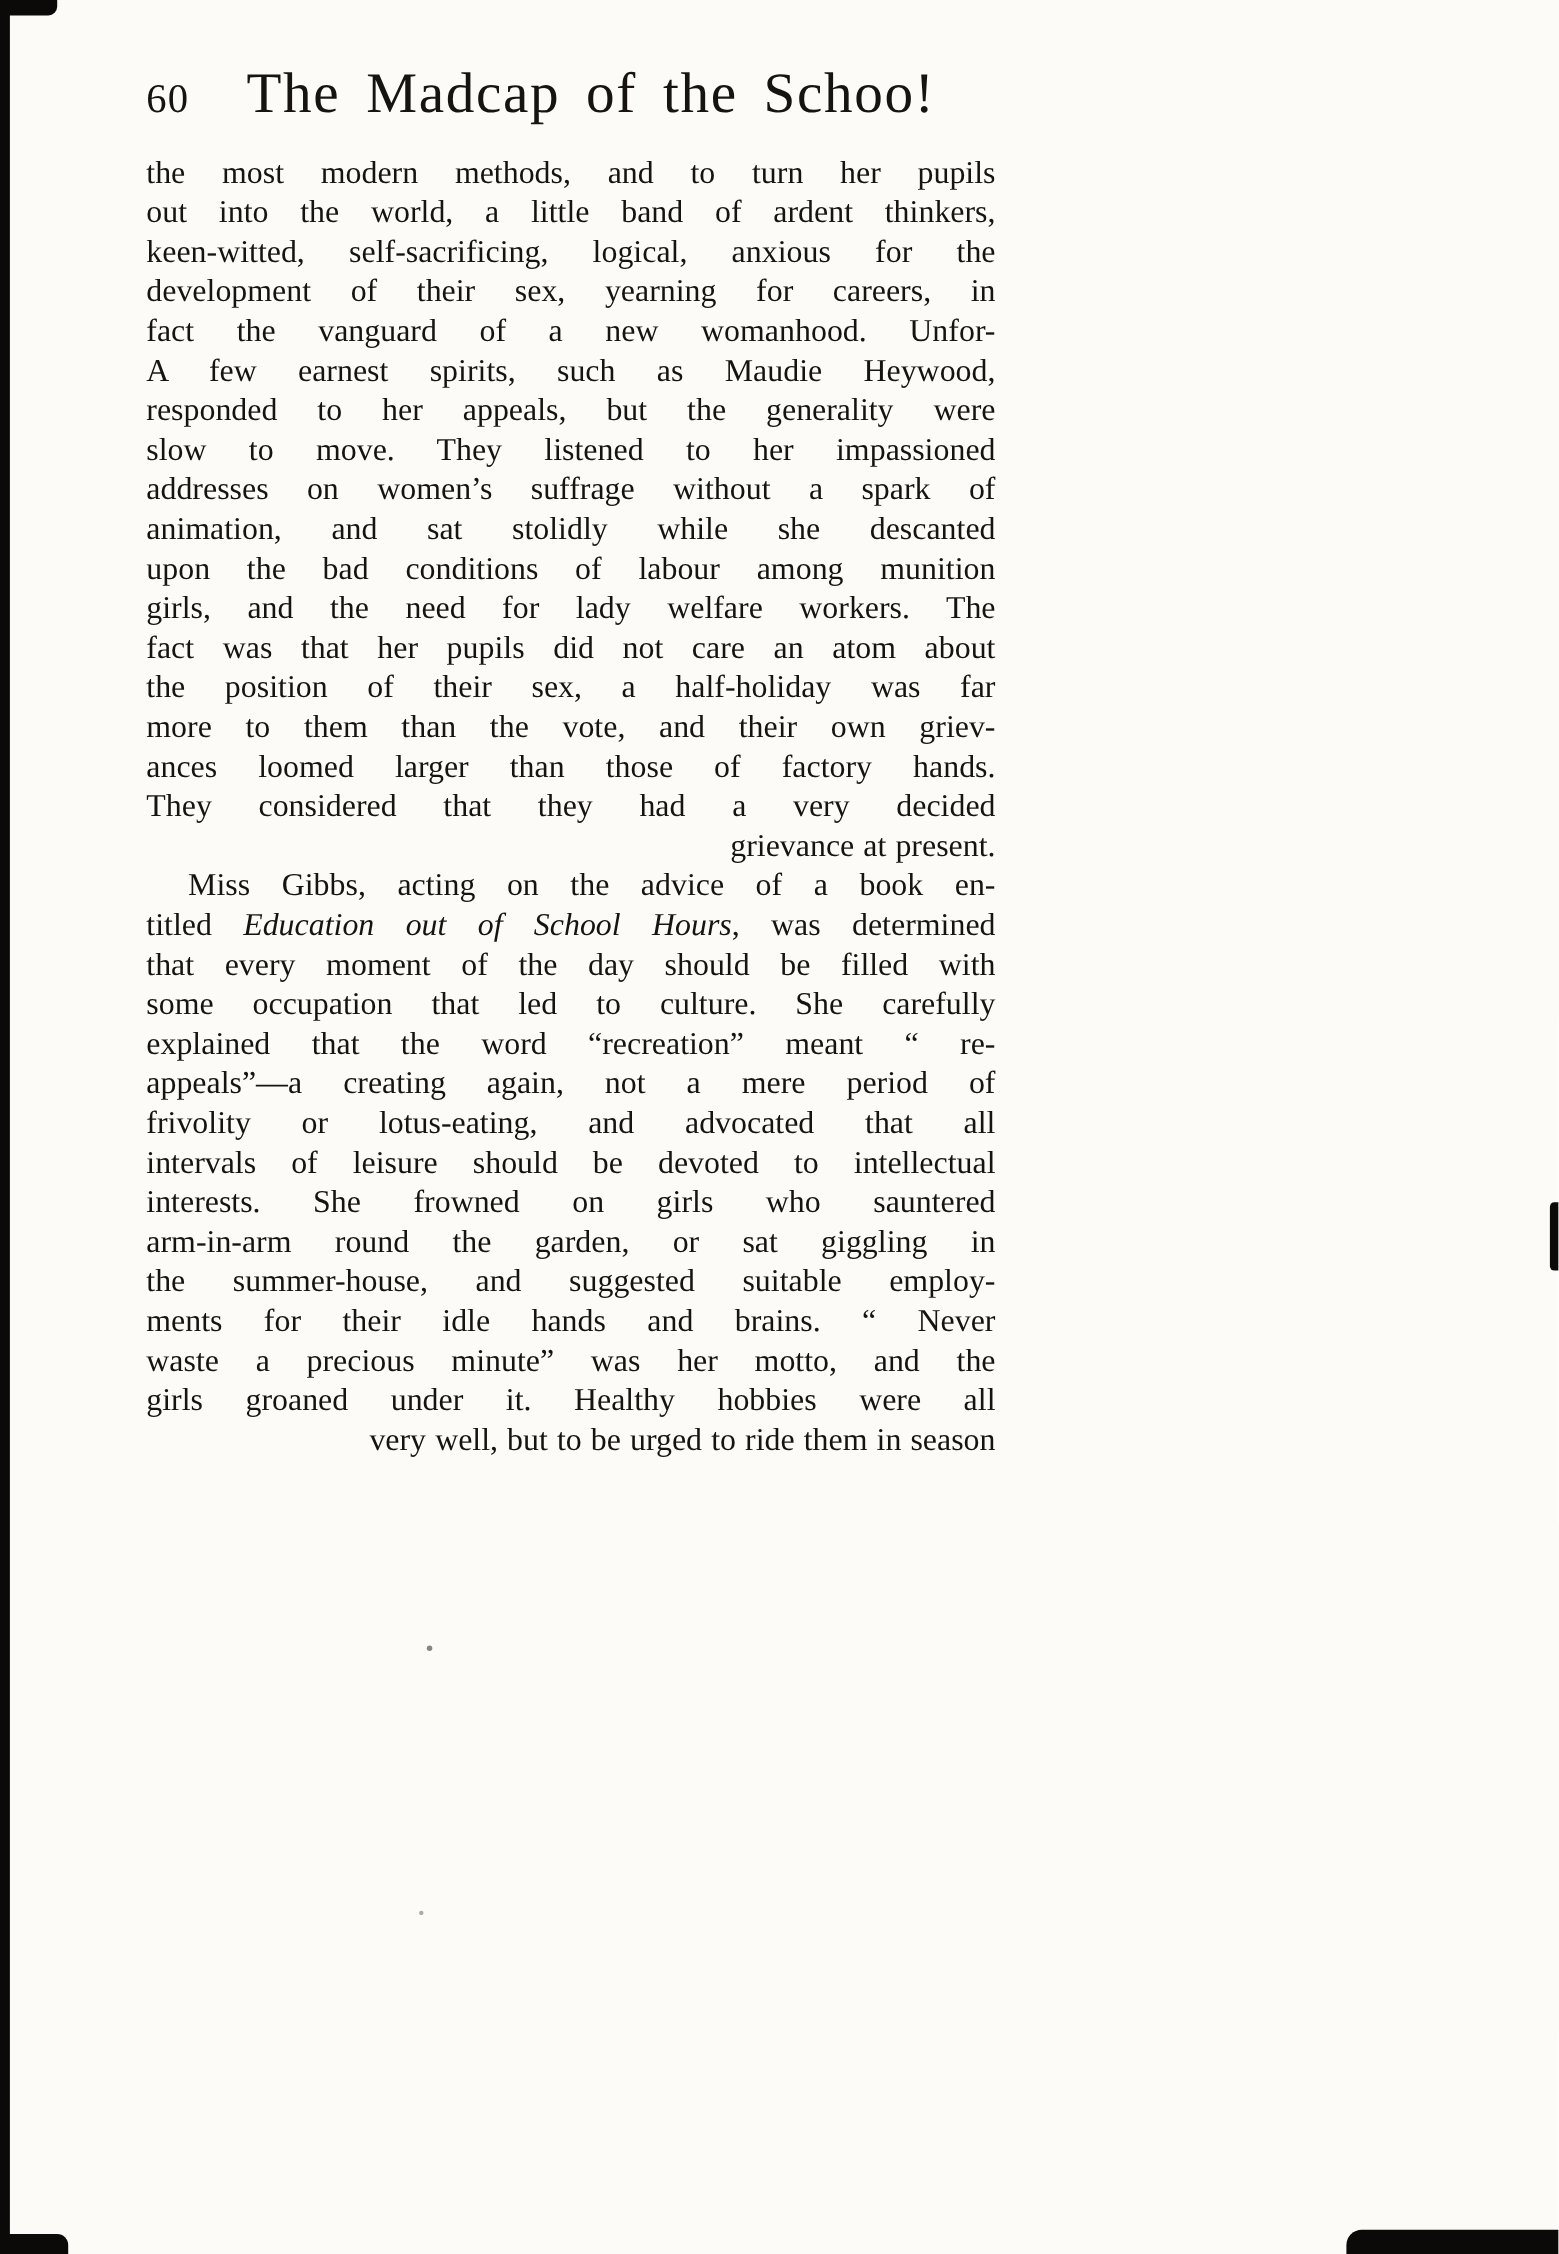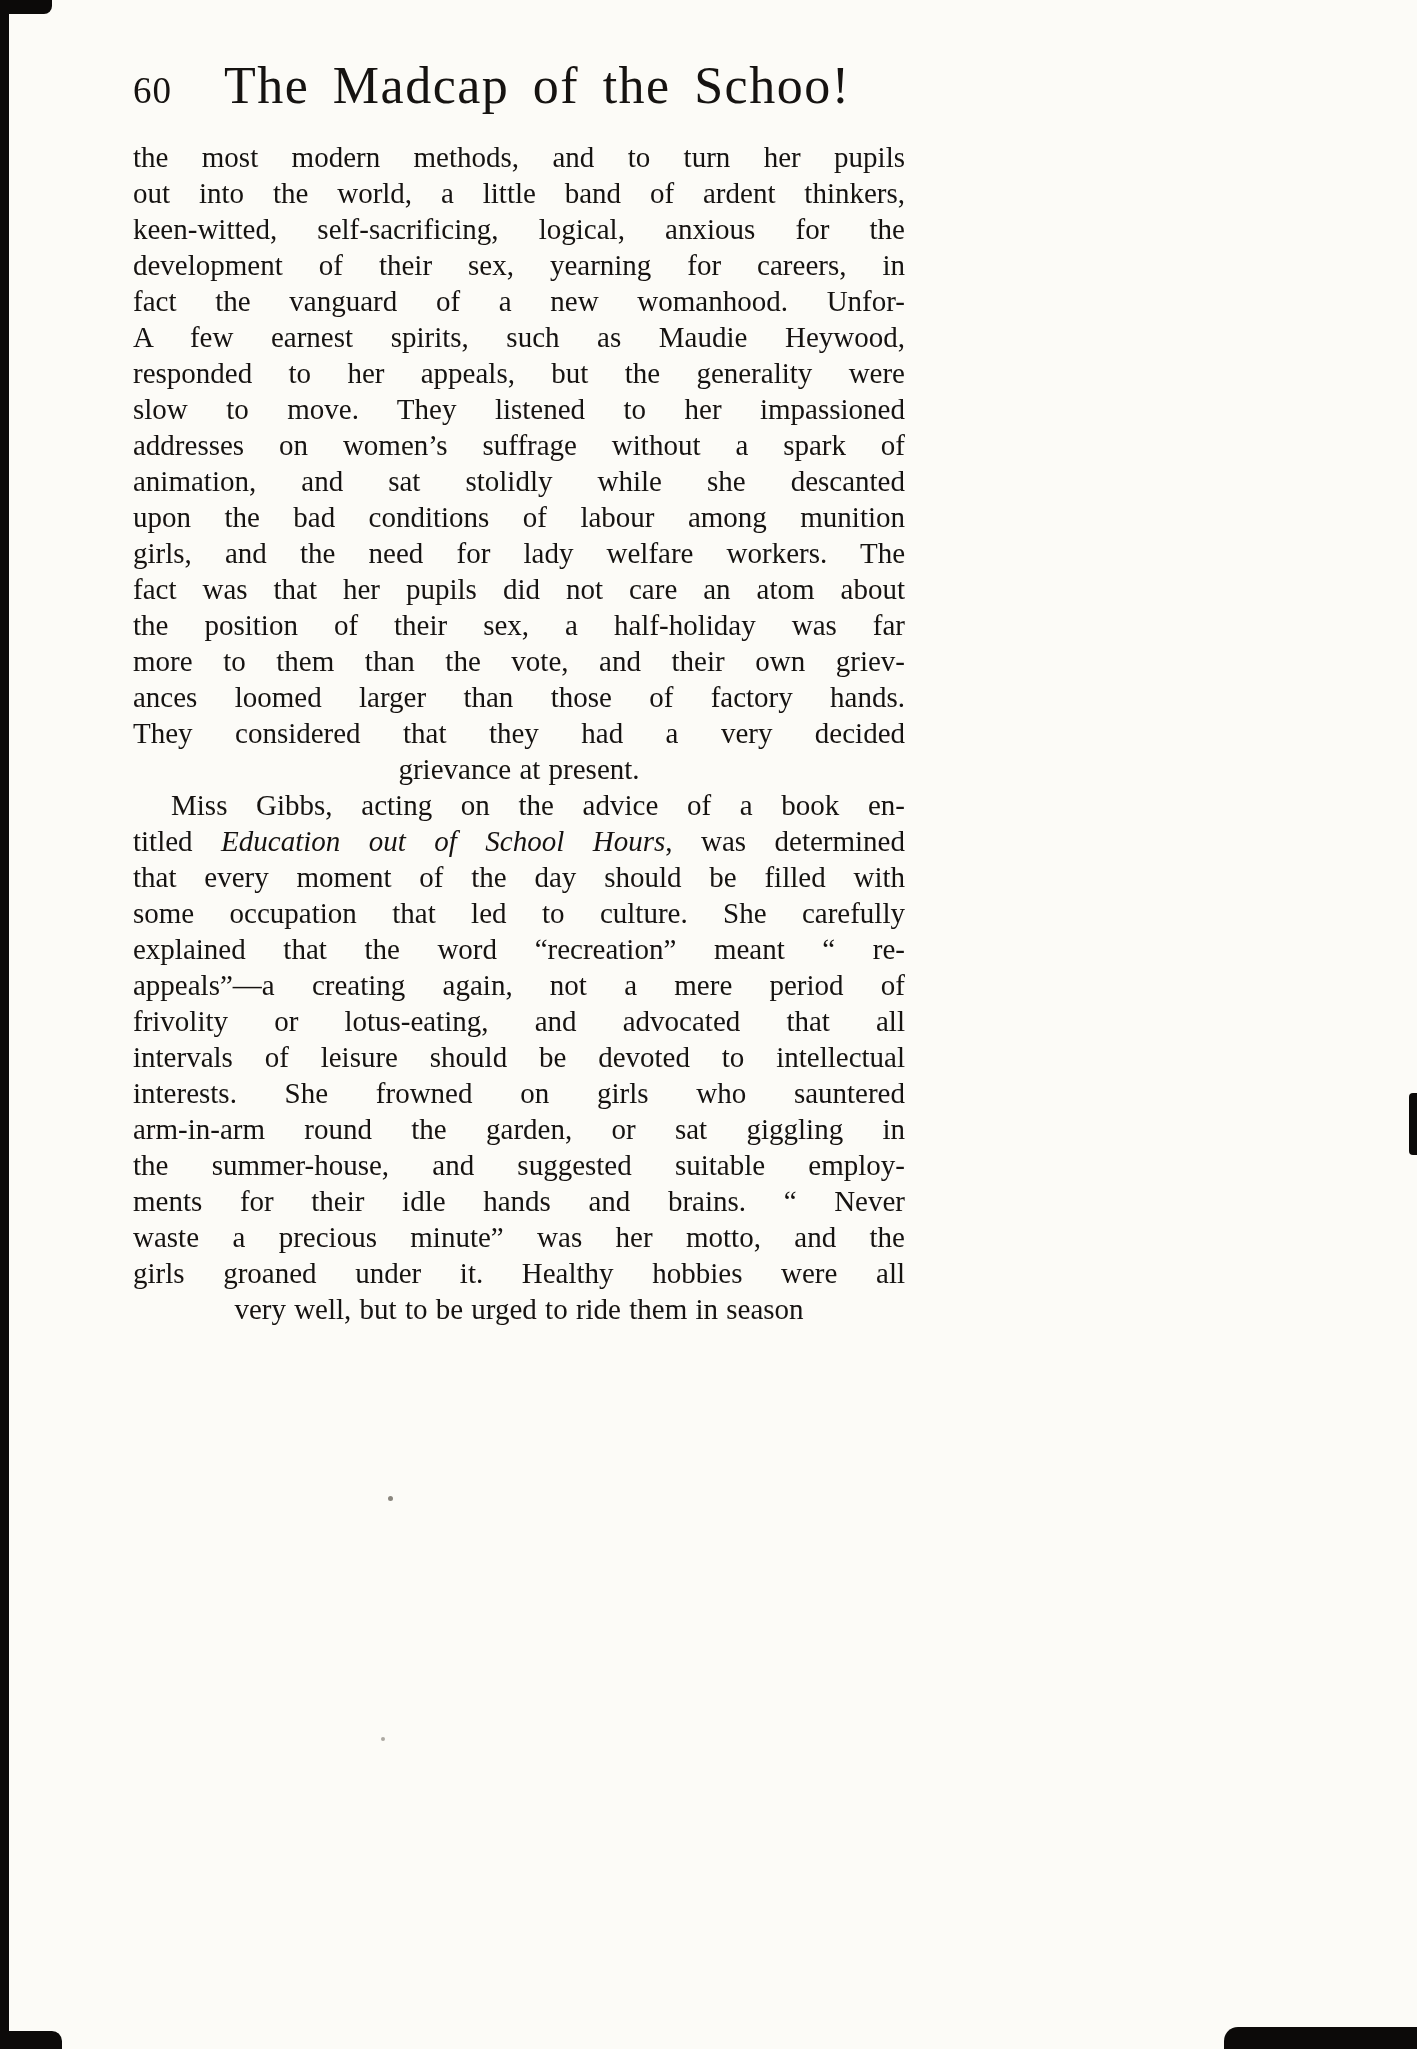--- a/index.html
+++ b/index.html
@@ -57,21 +57,21 @@
     word-spacing: 9px;
   }
   .text-block {
     font-size: 29px;
   }
   .paragraph { margin: 0; }
   .line {
     line-height: 36px;
     height: 36px;
     white-space: nowrap;
-    text-align: center;
+    text-align: right;
     word-spacing: 1px;
   }
   .line.justify {
     white-space: normal;
     text-align: justify;
     text-align-last: justify;
   }
   .line.indent { text-indent: 38px; }
   .line i { font-style: italic; }
 </style>

